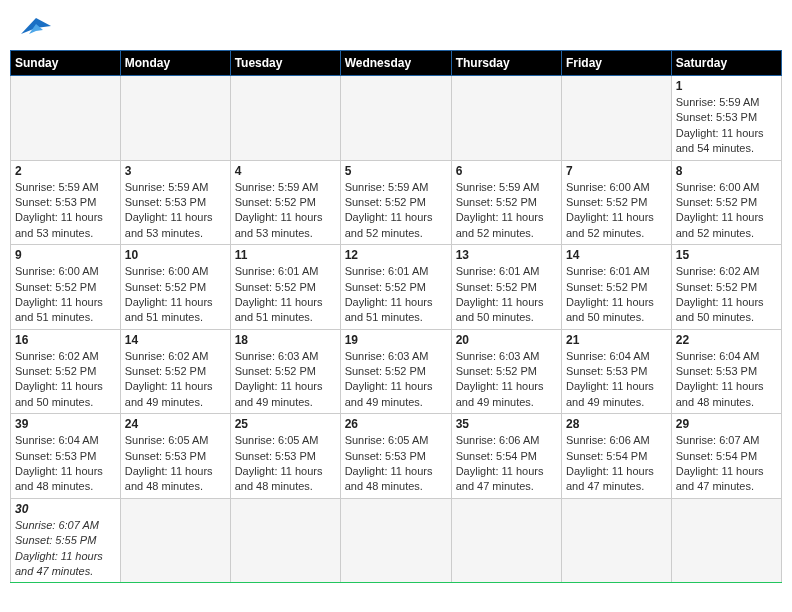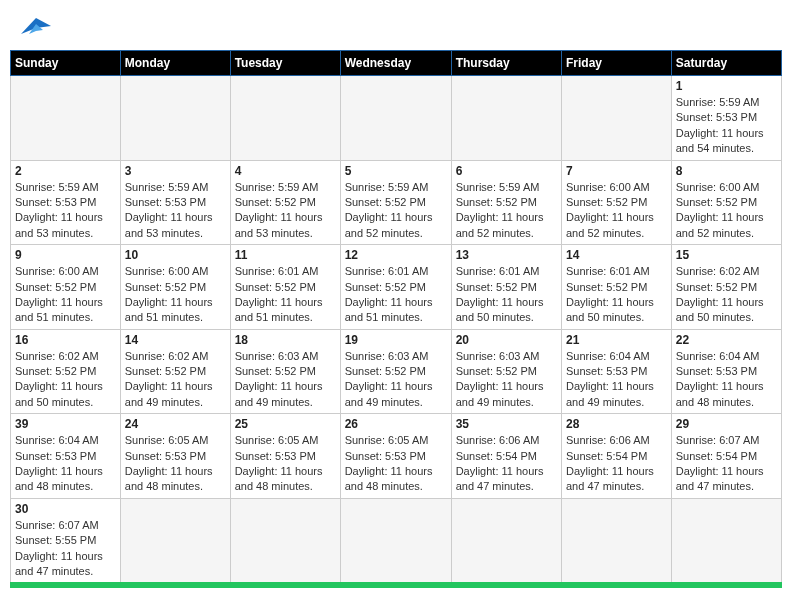--- a/index.html
+++ b/index.html
@@ -79,21 +79,22 @@
       color: #222;
       display: block;
       margin-bottom: 2px;
     }
     .day-info {
       font-size: 11px;
       color: #333;
       line-height: 1.4;
     }
     .last-row td {
-      border-bottom: 6px solid #22c55e;
+      border-bottom: 1px solid #22c55e;
+      font-style: italic;
     }
   </style>
 </head>
 <body>
 
 <div class="header">
   <div class="logo">
     <div class="logo-text">
       <span class="logo-general"></span><br>
       <span class="logo-blue"></span>

